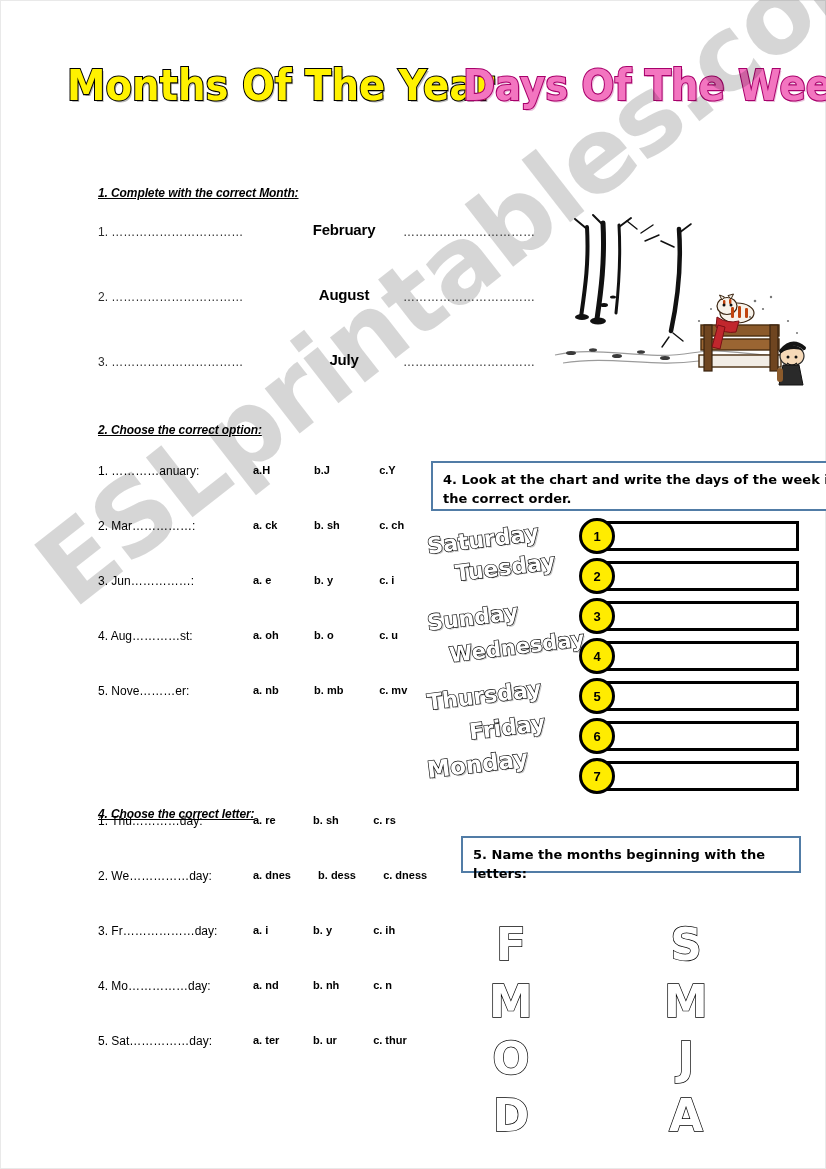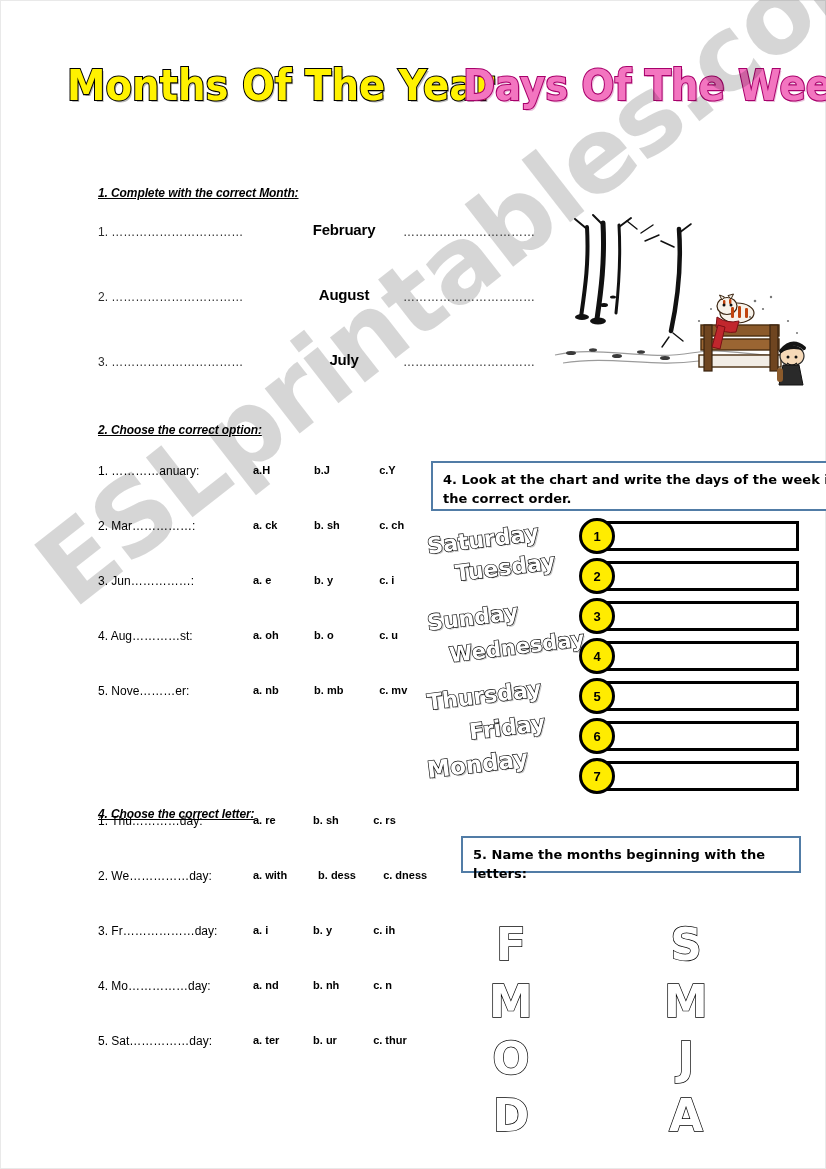--- a/index.html
+++ b/index.html
@@ -298,21 +298,21 @@
       <div class="mc-q">1. Thu…………day:</div>
       <div class="mc-opts">
         <span style="width:57px">a. re</span>
         <span style="width:57px">b. sh</span>
         <span>c. rs</span>
       </div>
     </div>
     <div class="mc-row">
       <div class="mc-q">2. We……………day:</div>
       <div class="mc-opts">
-        <span style="width:62px">a. with</span>
+        <span style="width:62px">a. dnes</span>
         <span style="width:62px">b. dess</span>
         <span>c. dness</span>
       </div>
     </div>
     <div class="mc-row">
       <div class="mc-q">3. Fr………………day:</div>
       <div class="mc-opts">
         <span style="width:57px">a. i</span>
         <span style="width:57px">b. y</span>
         <span>c. ih</span>

